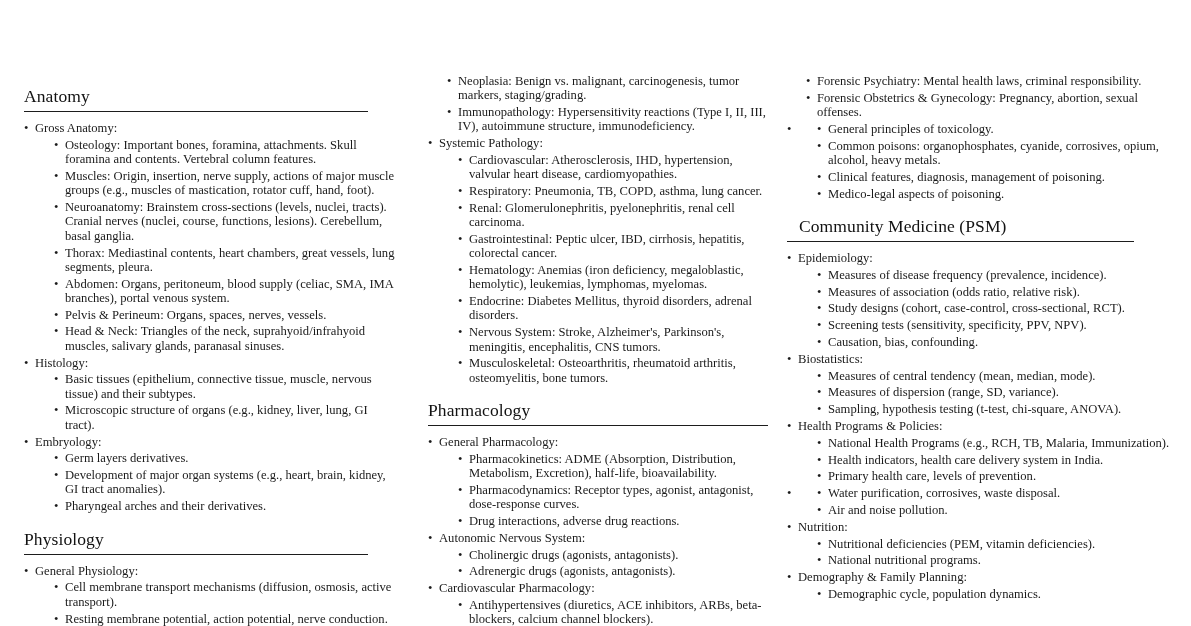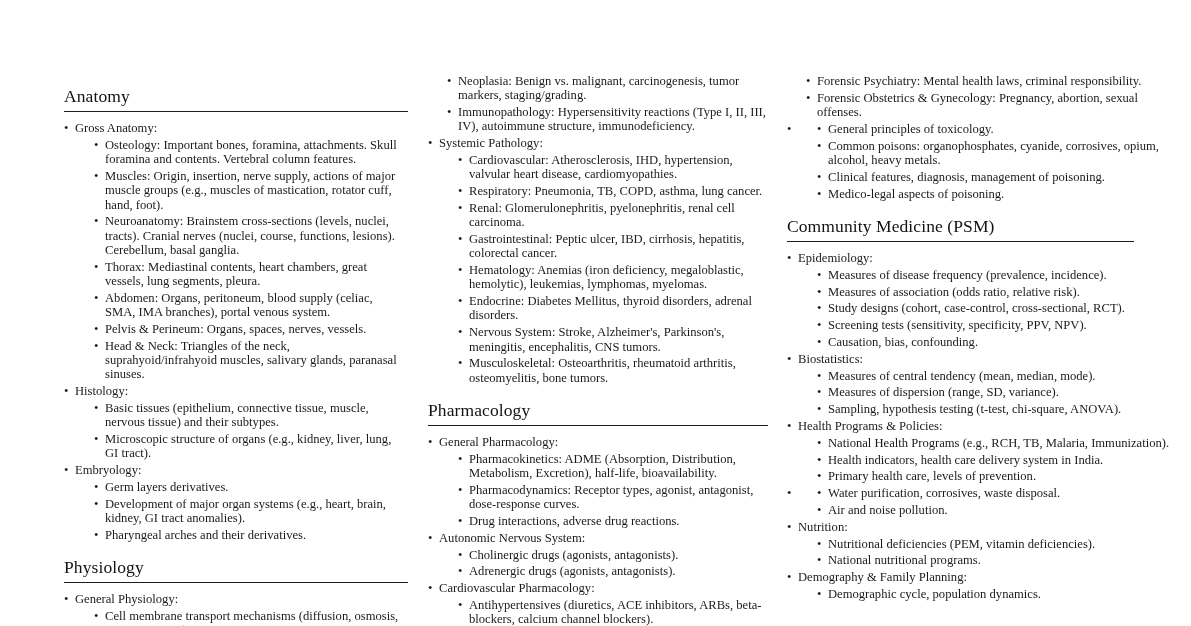--- a/index.html
+++ b/index.html
@@ -28,21 +28,21 @@
     width: 1191px;
     height: 626px;
     display: flex;
     flex-direction: row;
   }
   .column {
     position: relative;
     overflow: hidden;
     height: 626px;
   }
-  .col-1 { width: 420px; padding-left: 64px; padding-right: 20px; }
+  .col-1 { width: 420px; padding-left: 24px; padding-right: 20px; }
   .col-2 { width: 367px; padding-left: 8px;  padding-right: 20px; }
   .col-3 { width: 404px; padding-left: 0px;  padding-right: 20px; }
 
   .col-inner {
     position: relative;
     width: 100%;
   }
   .col-1 .col-inner { padding-top: 86px; }
   .col-2 .col-inner { padding-top: 74px; }
   .col-3 .col-inner { padding-top: 74px; }
@@ -53,21 +53,21 @@
     font-size: 17.5px;
     font-weight: 400;
     color: #121212;
     letter-spacing: 0.1px;
     line-height: 1.15;
     margin: 0;
     padding: 0 0 5px 0;
   }
   .col-1 .section-heading { width: 344px; }
   .col-2 .section-heading { width: 340px; }
-  .col-3 .section-heading { width: 347px; }
+  .col-3 .section-heading { width: 347px; margin-left: 12px; }
 
   .heading-rule {
     height: 0;
     border: 0;
     border-top: 1.6px solid #1d1d1d;
     margin: 0 0 9px 0;
   }
   .col-1 .heading-rule { width: 344px; }
   .col-2 .heading-rule { width: 340px; }
   .col-3 .heading-rule { width: 347px; }

